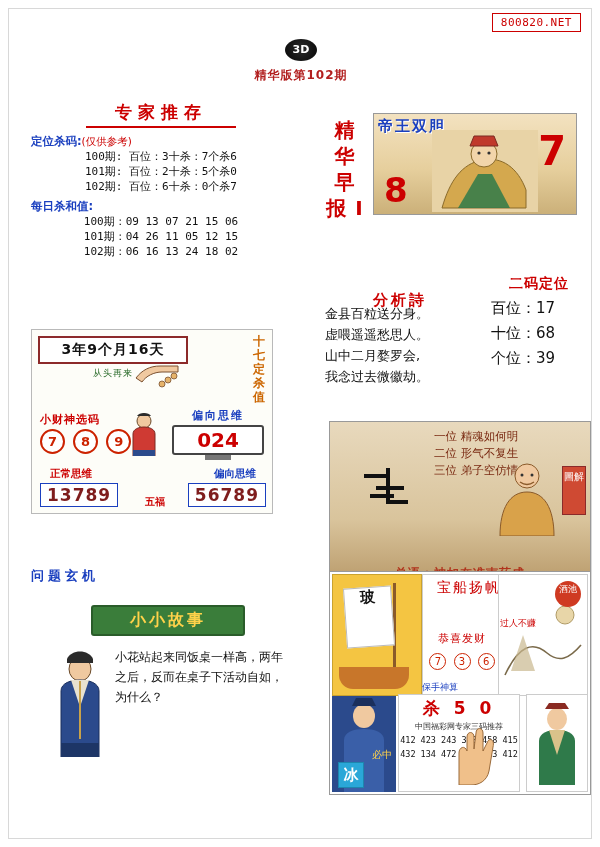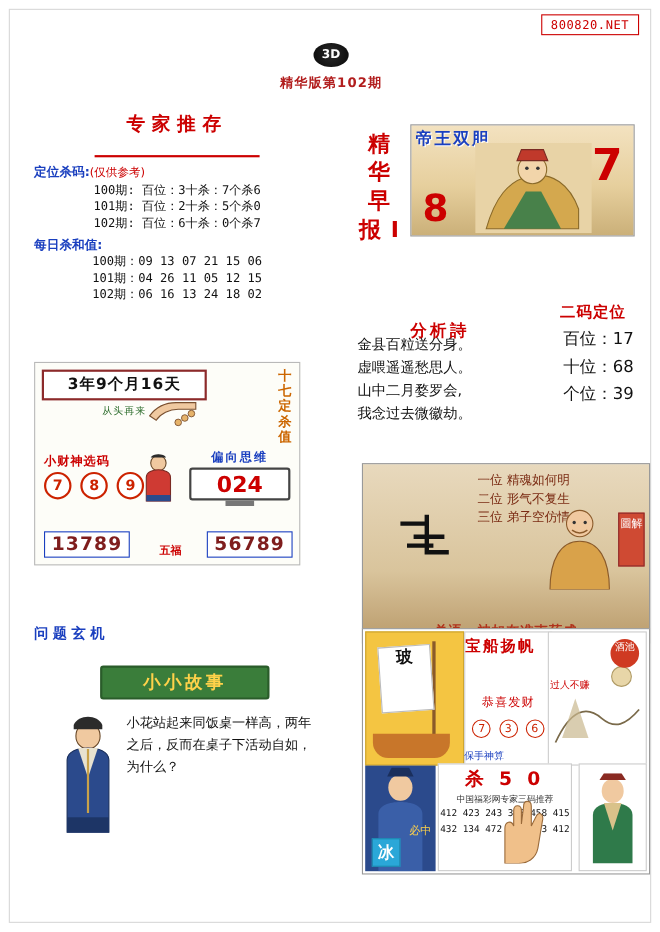--- a/index.html
+++ b/index.html
@@ -35,21 +35,21 @@
     font-weight:bold;
   }
   .issue{
     position:absolute;left:0;top:58px;width:584px;text-align:center;
     font-size:12px;color:#b21f1f;font-weight:bold;letter-spacing:1px;
   }
   
   .left{position:absolute;left:22px;top:92px;width:260px;}
   .zjtc-title{
     text-align:center;color:#cc0000;font-size:17px;font-weight:bold;
-    letter-spacing:6px;margin-bottom:17px;
+    letter-spacing:6px;margin-bottom:2px;
   }
   .zjtc-underline{height:2px;background:#cc0000;width:150px;margin:1px auto 6px auto;}
   .blk{font-size:11.5px;line-height:15px;color:#111;}
   .blk .hd{color:#1a3fbf;font-weight:bold;}
   .blk .hd .sub{color:#cc0000;font-weight:normal;font-size:10.5px;}
   .row{white-space:nowrap;font-family:"DejaVu Sans Mono","Liberation Mono",monospace;font-size:11px;}
   .gap{height:5px;}
   .ctr{text-align:center;}
 
   
@@ -157,21 +157,21 @@
     color:#cc0000;font-size:15px;font-weight:bold;letter-spacing:3px;margin-top:14px;
   }
   .poem{
     position:absolute;left:316px;top:294px;width:160px;
     font-size:13px;line-height:21px;color:#111;
   }
   .emd{
     position:absolute;left:478px;top:266px;width:104px;text-align:center;
   }
   .emd .t{color:#cc0000;font-size:14px;font-weight:bold;letter-spacing:1px;}
-  .emd .line{font-size:15px;color:#111;margin-top:6px;text-align:left;padding-left:4px;margin-left:21px;}
+  .emd .line{font-size:15px;color:#111;margin-top:6px;text-align:left;padding-left:4px;}
 
   .box4{
     position:absolute;left:320px;top:412px;width:262px;height:164px;
     border:1px solid #999;box-sizing:border-box;overflow:hidden;
     background:linear-gradient(180deg,#e8d9bd 0%,#d9c49c 60%,#b99a6a 100%);
   }
   .b4-lines{position:absolute;left:104px;top:6px;font-size:11.5px;line-height:17px;color:#7a2a12;}
   .b4-sym{
     position:absolute;left:28px;top:44px;width:56px;height:46px;
   }
@@ -189,21 +189,21 @@
   .box5{
     position:absolute;left:320px;top:562px;width:262px;height:224px;
     border:1px solid #999;box-sizing:border-box;background:#fff;
   }
   .b5-tl{position:absolute;left:2px;top:2px;width:88px;height:120px;background:#f4c542;border:1px solid #caa22e;}
   .b5-flag{position:absolute;left:12px;top:12px;width:46px;height:58px;background:#fff;border:1px solid #bbb;transform:rotate(-4deg);}
   .b5-flag .ch{font-size:15px;color:#111;text-align:center;line-height:19px;font-weight:bold;}
   .b5-pole{position:absolute;left:60px;top:8px;width:3px;height:92px;background:#8a5a2a;}
   .b5-boat{position:absolute;left:6px;bottom:6px;width:70px;height:22px;background:#c8762a;border-radius:0 0 14px 14px;}
   .b5-tm{position:absolute;left:92px;top:2px;width:78px;height:120px;background:#ffffff;border:1px solid #ccc;}
-  .b5-bcxf{color:#cc0000;font-size:14px;font-weight:bold;text-align:left;margin-top:4px;letter-spacing:2px;}
+  .b5-bcxf{color:#cc0000;font-size:14px;font-weight:normal;text-align:right;margin-top:4px;letter-spacing:2px;}
   .b5-gxfc{color:#cc0000;font-size:11px;text-align:center;margin-top:34px;letter-spacing:1px;}
   .b5-736{text-align:center;margin-top:4px;}
   .b5-736 .c{
     display:inline-block;width:15px;height:15px;border-radius:50%;
     border:1px solid #cc2200;color:#cc2200;font-size:10px;line-height:15px;
     text-align:center;margin:0 1px;background:#fff;
   }
   .b5-tr{position:absolute;right:2px;top:2px;width:88px;height:120px;background:#fff;border:1px solid #ccc;}
   .b5-stamp{
     position:absolute;right:6px;top:6px;width:26px;height:26px;border-radius:50%;
@@ -297,20 +297,24 @@
     </svg>
 
     <div class="b1-024">
       <div class="lab">偏向思维</div>
       <div class="scr">024</div>
       <div class="stand"></div>
     </div>
 
     <div class="b1-mid">五福</div>
     <div class="b1-bot">
+      <div class="cap">
+        <span>正常思维</span>
+        <span class="blue">偏向思维</span>
+      </div>
       <div class="b1-nums">
         <span class="n">13789</span>
         <span class="n">56789</span>
       </div>
     </div>
   </div>
 
   <div class="wtxj">问题玄机</div>
   <div class="box2">
     <div class="b2-banner">小小故事</div>

